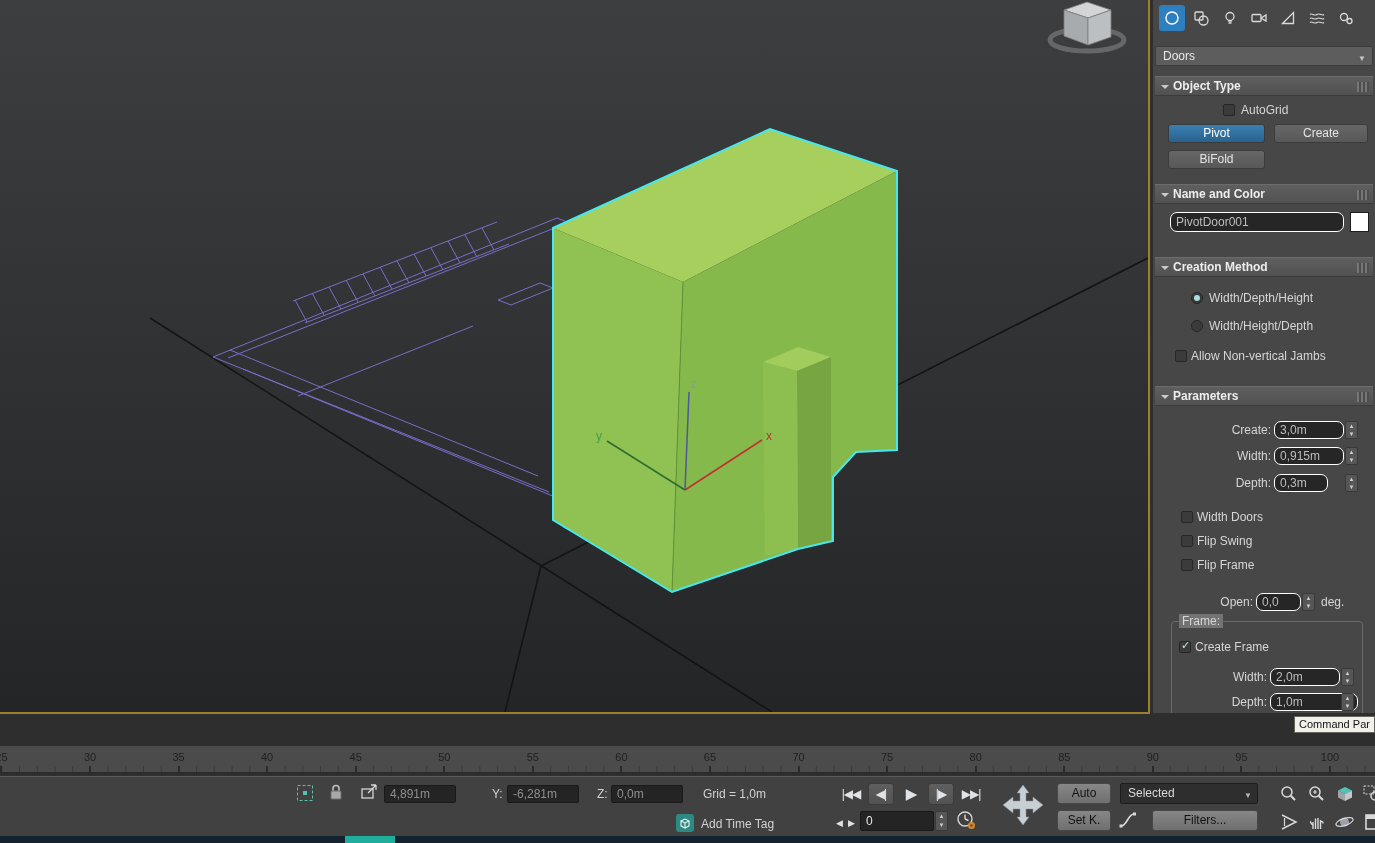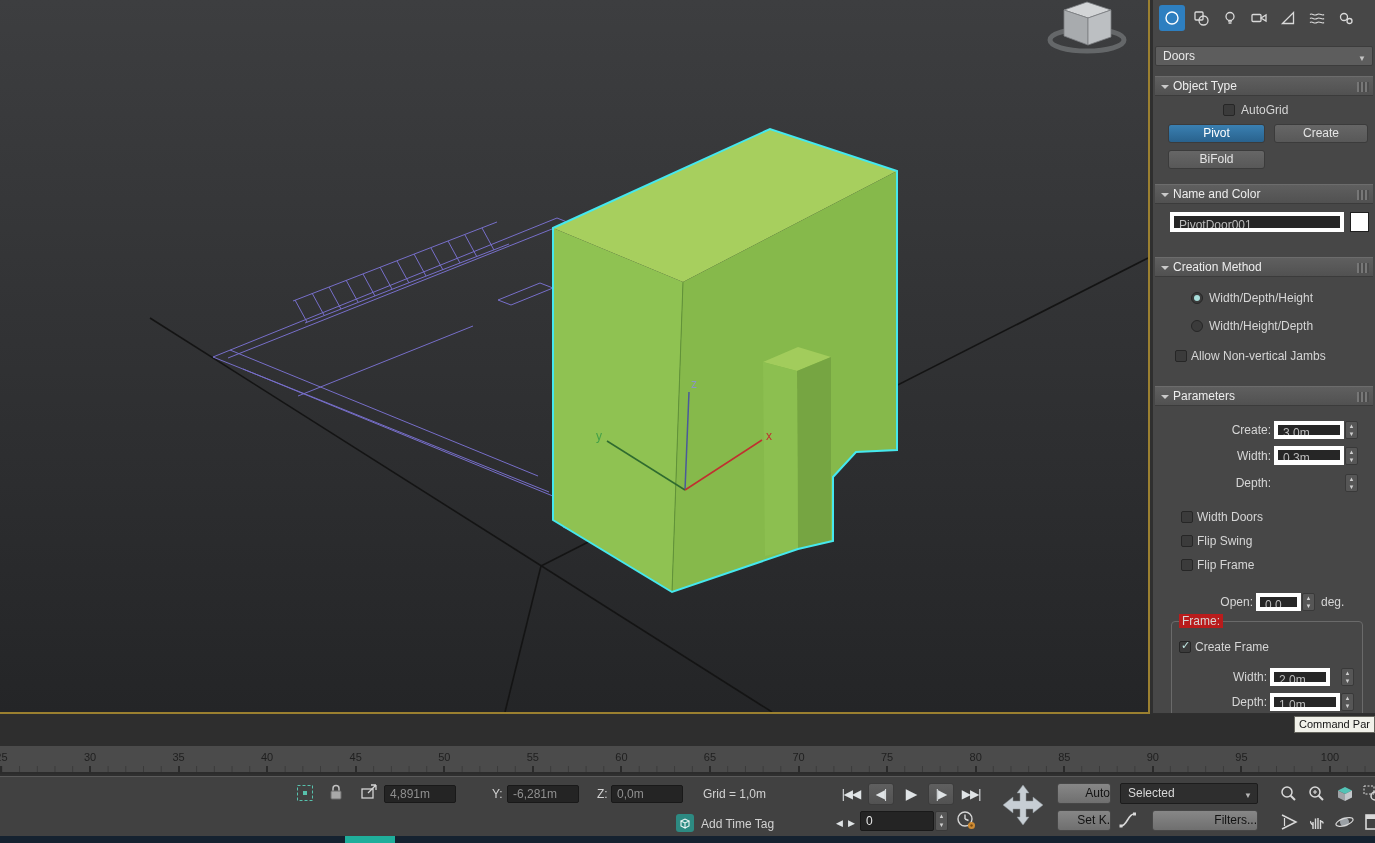--- a/index.html
+++ b/index.html
@@ -10,63 +10,63 @@
 .viewport{position:absolute;left:0;top:0;width:1150px;height:714px;
   border-right:2px solid #9b8030;border-bottom:2px solid #9b8030;background:#333}
 
 .cmd{position:absolute;left:1153px;top:0;width:222px;height:713px;background:#474747;overflow:hidden}
 .cat{position:absolute;width:26px;height:26px;border-radius:3px;display:flex;align-items:center;justify-content:center;cursor:pointer}
 .cat.sel{background:#2e7fc0}
 .ddoors{position:absolute;left:2px;top:46px;width:218px;height:20px;background:#5d5d5d;border:1px solid #3c3c3c;
   border-radius:2px;line-height:18px;padding-left:7px;color:#e9e9e9}
 .ddoors .ar{position:absolute;right:6px;top:3px;font-size:8px;color:#c3c3c3}
 .rh{position:absolute;left:2px;width:218px;height:20px;background:linear-gradient(#5f5f5f,#515151);
-  border-top:1px solid #6c6c6c;border-bottom:1px solid #3b3b3b;font-weight:normal;font-size:12px;color:#ededed;
+  border-top:1px solid #6c6c6c;border-bottom:1px solid #3b3b3b;font-weight:bold;font-size:12px;color:#ededed;
   line-height:19px;padding-left:18px;cursor:pointer}
 .rh::before{content:"";position:absolute;left:6px;top:8px;border:4px solid transparent;border-top-color:#c9c9c9}
 .rh .grip{position:absolute;right:4px;top:5px;width:12px;height:10px;
   background:repeating-linear-gradient(90deg,#777 0 2px,#4c4c4c 2px 4px)}
 .pbtn{position:absolute;height:19px;background:linear-gradient(#666,#585858);border:1px solid #3b3b3b;border-radius:3px;
   color:#e4e4e4;font-size:12px;text-align:center;line-height:17px;cursor:pointer}
 .pbtn.active{background:linear-gradient(#3a80b2,#29628d);color:#fff}
-.fld{position:absolute;height:18px;background:#262626;border:4px solid #ffffff;border-radius:0;color:#bdbdbd;
+.fld{position:absolute;height:18px;background:#262626;border:1px solid #ffffff;border-radius:7px;color:#bdbdbd;
   font-size:12px;line-height:16px;padding:0 5px;white-space:nowrap;overflow:hidden}
 .spin{position:absolute;width:13px;height:18px;display:flex;flex-direction:column;background:#565656;
   border:1px solid #393939;border-radius:2px;cursor:pointer}
 .spin i{flex:1;font-style:normal;font-size:6px;line-height:8px;color:#cfcfcf;text-align:center}
 .lbl{position:absolute;font-size:12px;color:#d6d6d6;white-space:nowrap}
 .lblr{text-align:right}
 .chk{position:absolute;width:12px;height:12px;background:#3b3b3b;border:1px solid #262626;border-radius:2px;cursor:pointer}
 .chk.checked::after{content:"✓";position:absolute;left:1px;top:-3px;font-size:11px;color:#c4ebe7}
 .radio{position:absolute;width:12px;height:12px;background:#3b3b3b;border:1px solid #262626;border-radius:50%;cursor:pointer}
 .radio.on::after{content:"";position:absolute;left:2px;top:2px;width:6px;height:6px;border-radius:50%;background:#a8dedb}
 .swatch{position:absolute;width:19px;height:20px;background:#fff;border:1px solid #1f1f1f;cursor:pointer}
 .fgroup{position:absolute;border:1px solid #6a6a6a;border-radius:4px}
-.fglabel{position:absolute;background:#b91c1c;padding:0 3px;color:#d6d6d6}
+.fglabel{position:absolute;background:#737373;padding:0 3px;color:#d6d6d6}
 
 .mid{position:absolute;left:0;top:714px;width:1375px;height:32px;background:#2e2e2e}
 .tip{position:absolute;left:1294px;top:716px;height:17px;background:#f1f1ea;border:1px solid #66665f;color:#141414;
   font-size:11px;line-height:14px;padding:0 4px;white-space:nowrap;z-index:9}
 
 .ruler{position:absolute;left:0;top:746px;width:1375px;height:28px;background-color:#4b4b4b;
   background-image:linear-gradient(90deg,#3a3a3a 0 1px,transparent 1px);
   background-size:17.714px 6px;background-repeat:repeat-x;background-position:1.4px bottom;
   border-bottom:2px solid #2c2c2c;cursor:pointer}
 .tick{position:absolute;top:5px;width:40px;text-align:center;font-size:11px;color:#1f1f1f}
 .tick::after{content:"";position:absolute;left:19px;top:15px;width:2px;height:6px;background:#2a2a2a}
 
 .sb{position:absolute;left:0;top:776px;width:1375px;height:60px;background:#414141;border-top:1px solid #5a5a5a}
 .sb .lbl{color:#d2d2d2}
 .sfld{position:absolute;height:18px;background:#242424;border:1px solid #191919;border-radius:2px;
   font-size:12px;line-height:16px;padding:0 5px;color:#8f8f8f;white-space:nowrap}
 .pb{position:absolute;width:26px;height:22px;color:#e0e4e6;font-size:12px;display:flex;align-items:center;
   justify-content:center;letter-spacing:-1px;cursor:pointer}
 .pb.box{background:linear-gradient(#5f5f5f,#525252);border:1px solid #3c3c3c;border-radius:3px}
 .sbtn{position:absolute;background:linear-gradient(#878787,#6f6f6f);border:1px solid #474747;border-radius:3px;
-  color:#121212;font-size:12px;text-align:right;line-height:19px;cursor:pointer}
+  color:#121212;font-size:12px;text-align:center;line-height:19px;cursor:pointer}
 .sdd{position:absolute;background:#2e2e2e;border:1px solid #1c1c1c;border-radius:2px;color:#d9d9d9;
   font-size:12px;line-height:19px;padding-left:7px;cursor:pointer}
 .sdd .ar{position:absolute;right:5px;top:2px;font-size:8px;color:#b5b5b5}
 .icon{position:absolute;display:flex;align-items:center;justify-content:center;cursor:pointer}
 .bstrip{position:absolute;left:0;top:836px;width:1375px;height:7px;background:#152230}
 .bteal{position:absolute;left:345px;top:836px;width:50px;height:7px;background:#1fae9b}
 </style>
 </head>
 <body>
 
@@ -240,21 +240,21 @@
         <i>▲</i>
         <i>▼</i>
       </span>
     <span class="lbl lblr" style="left:20px;top:449px;width:98px">Width:</span>
     <div class="fld" style="left:121px;top:447px;width:70px">0,915m</div>
     <span class="spin" style="left:192px;top:447px">
         <i>▲</i>
         <i>▼</i>
       </span>
     <span class="lbl lblr" style="left:20px;top:476px;width:98px">Depth:</span>
-    <div class="fld" style="left:121px;top:446px;width:70px">0,3m</div>
+    <div class="fld" style="left:121px;top:474px;width:54px">0,3m</div>
     <span class="spin" style="left:192px;top:474px">
         <i>▲</i>
         <i>▼</i>
       </span>
 
     <span class="chk" style="left:28px;top:511px"></span>
     <span class="lbl" style="left:44px;top:510px">Width Doors</span>
     <span class="chk" style="left:28px;top:535px"></span>
     <span class="lbl" style="left:44px;top:534px">Flip Swing</span>
     <span class="chk" style="left:28px;top:559px"></span>
@@ -266,27 +266,27 @@
         <i>▲</i>
         <i>▼</i>
       </span>
     <span class="lbl" style="left:168px;top:595px">deg.</span>
 
     <div class="fgroup" style="left:18px;top:621px;width:192px;height:96px"></div>
     <span class="fglabel" style="left:26px;top:614px">Frame:</span>
     <span class="chk checked" style="left:26px;top:641px"></span>
     <span class="lbl" style="left:42px;top:640px">Create Frame</span>
     <span class="lbl lblr" style="left:30px;top:670px;width:84px">Width:</span>
-    <div class="fld" style="left:117px;top:668px;width:60px">2,0m</div>
+    <div class="fld" style="left:117px;top:668px;width:70px">2,0m</div>
     <span class="spin" style="left:188px;top:668px">
         <i>▲</i>
         <i>▼</i>
       </span>
     <span class="lbl lblr" style="left:30px;top:695px;width:84px">Depth:</span>
-    <div class="fld" style="left:117px;top:693px;width:70px">1,0m</div>
+    <div class="fld" style="left:117px;top:693px;width:88px">1,0m</div>
     <span class="spin" style="left:188px;top:693px">
         <i>▲</i>
         <i>▼</i>
       </span>
   </div>
 
   <div class="mid"></div>
   <div class="tip">Command Par</div>
 
   <div class="ruler">

